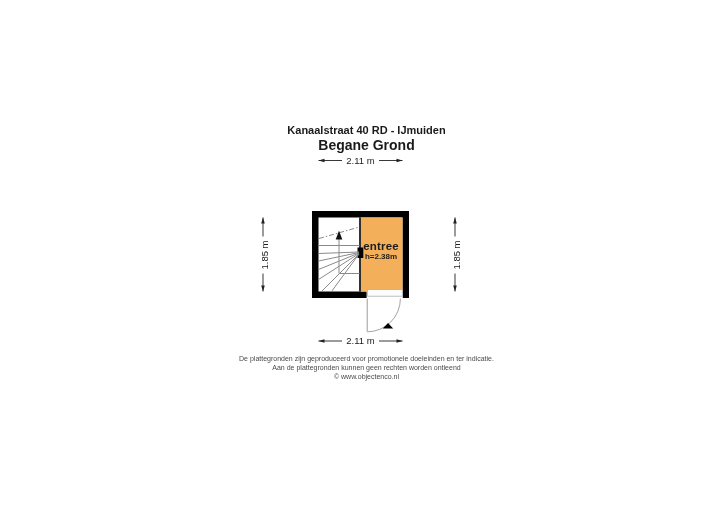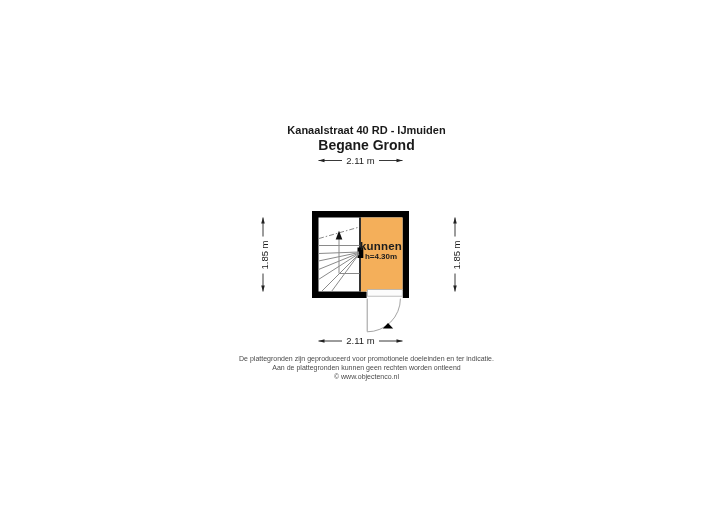--- a/index.html
+++ b/index.html
@@ -106,22 +106,22 @@
   <div class="abs dim-label dim-bottom">
     <span>2.11 m</span>
   </div>
   <div class="abs dim-label dim-vert dim-left">
     <span>1.85 m</span>
   </div>
   <div class="abs dim-label dim-vert dim-right">
     <span>1.85 m</span>
   </div>
 
-  <div class="abs room-name">kunnen</div>
-  <div class="abs room-height">h=4.30m</div>
+  <div class="abs room-name">entree</div>
+  <div class="abs room-height">h=2.38m</div>
 
   <div class="abs footer">
     <div>De plattegronden zijn geproduceerd voor promotionele doeleinden en ter indicatie.</div>
     <div>Aan de plattegronden kunnen geen rechten worden ontleend</div>
     <div>© www.objectenco.nl</div>
   </div>
 
 </div>
 
 </body></html>

